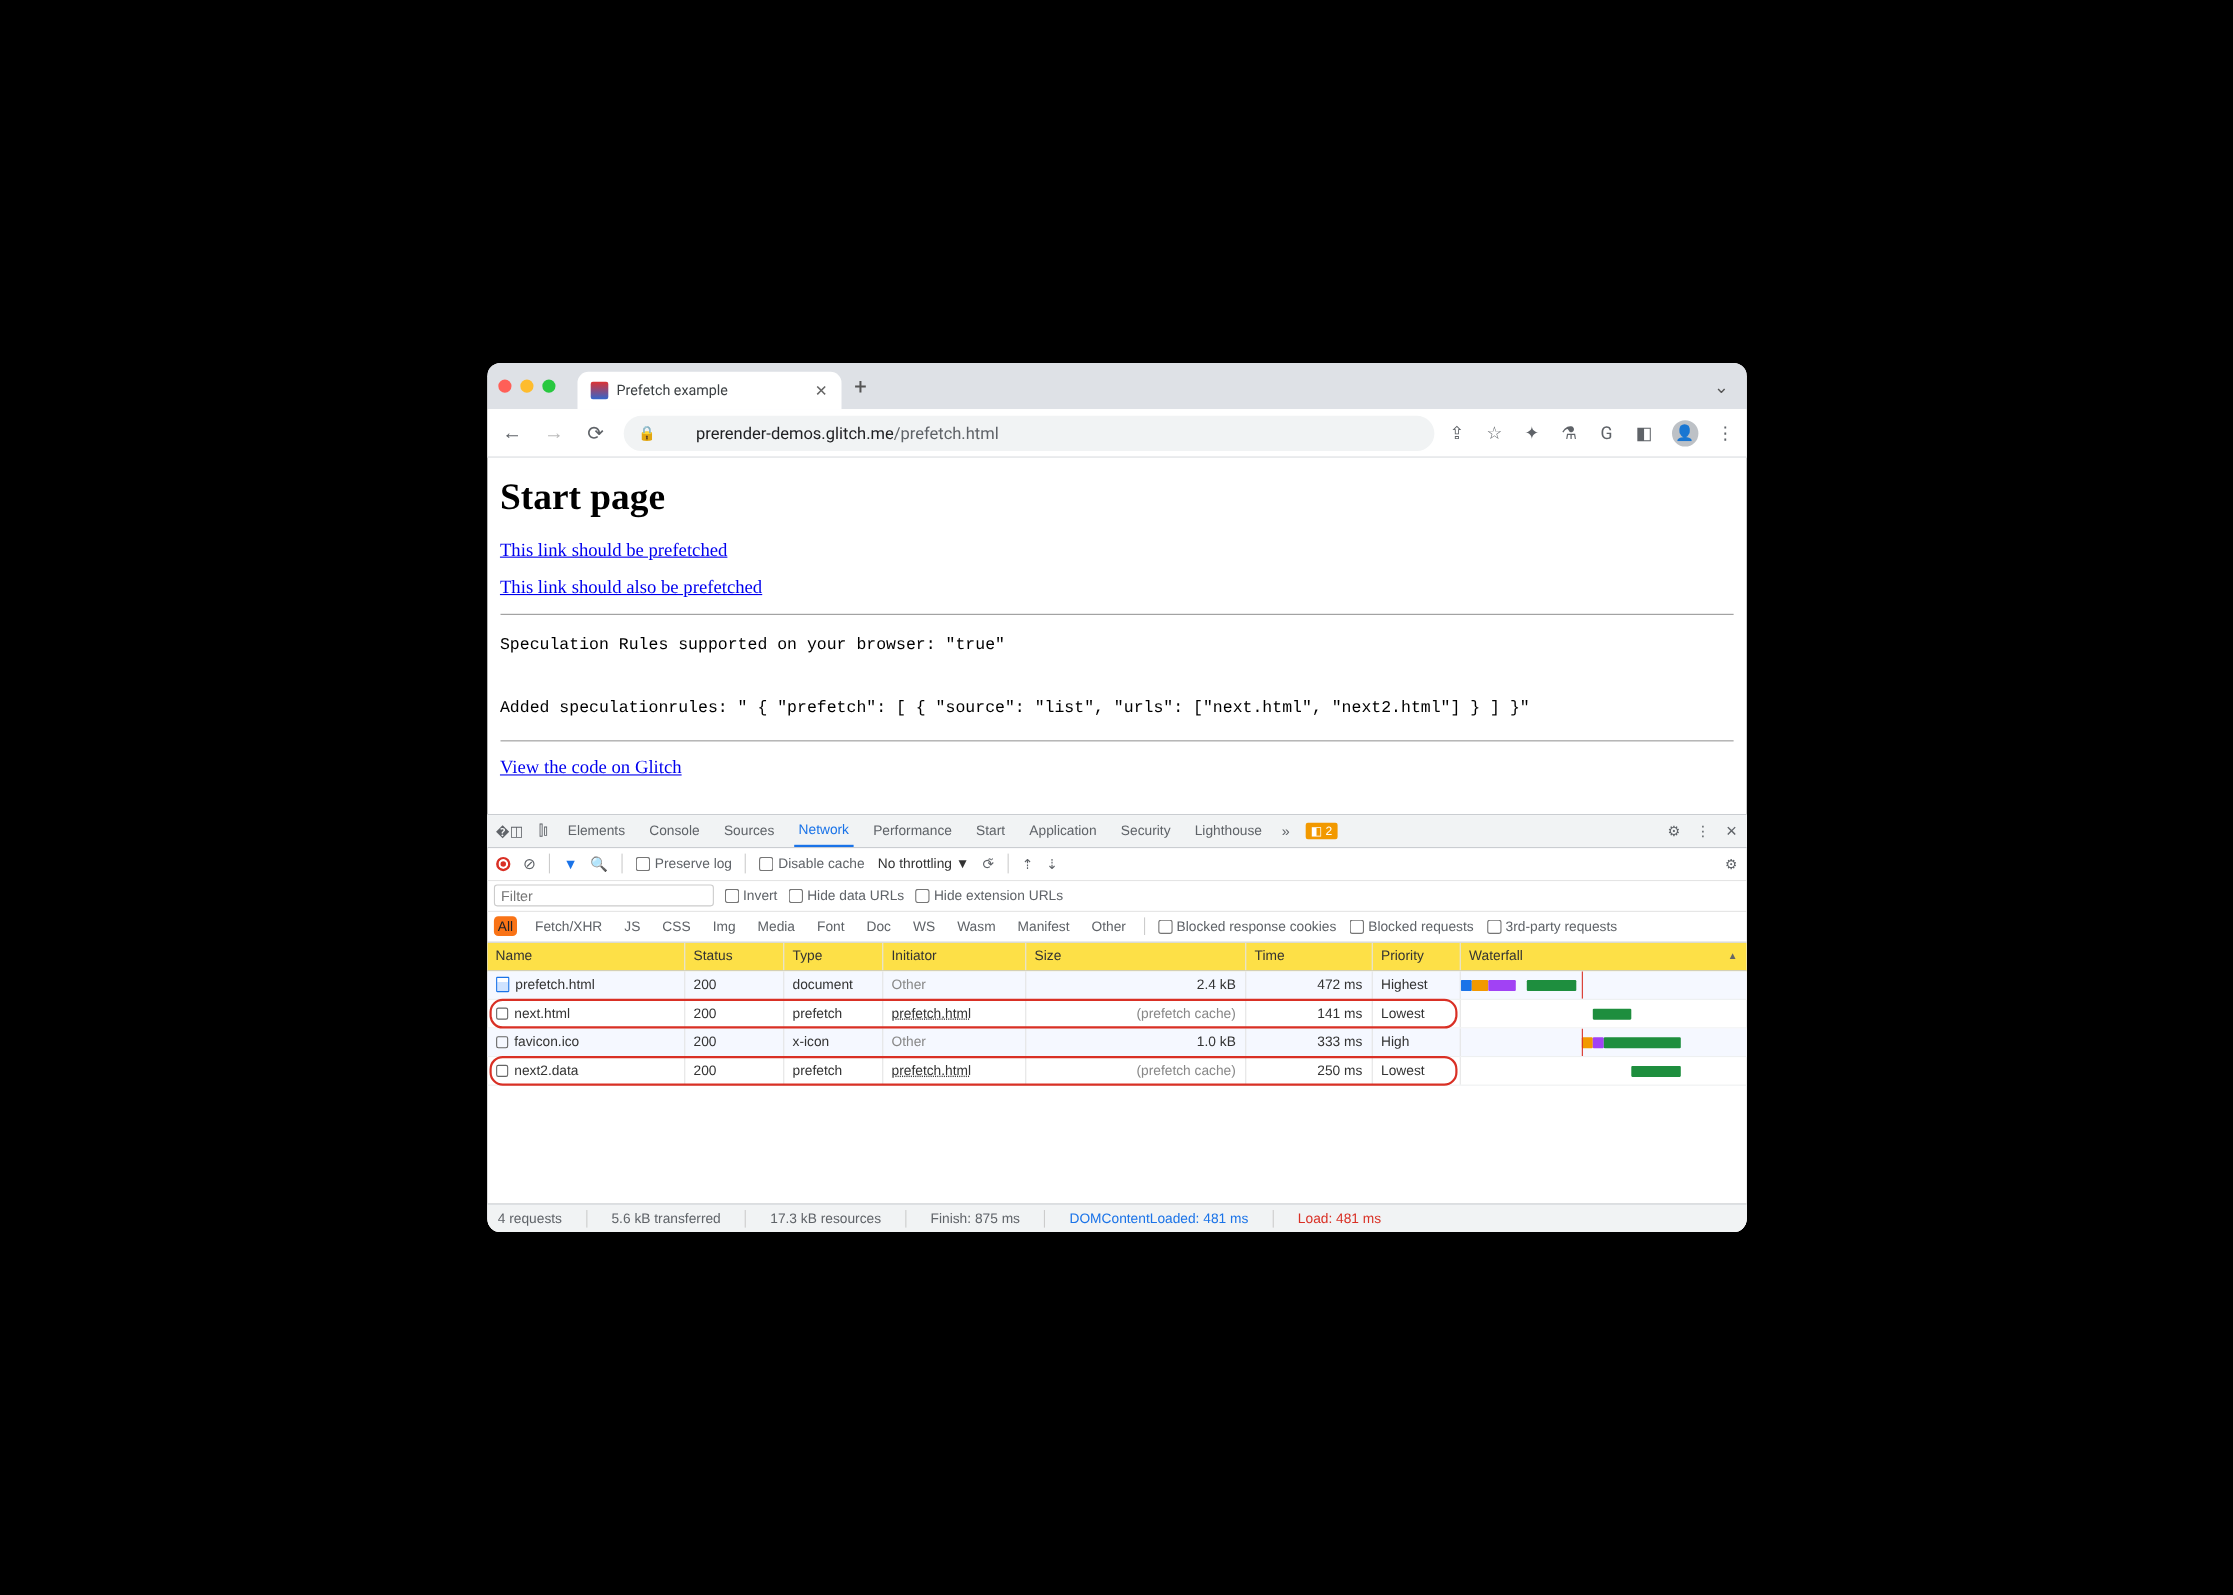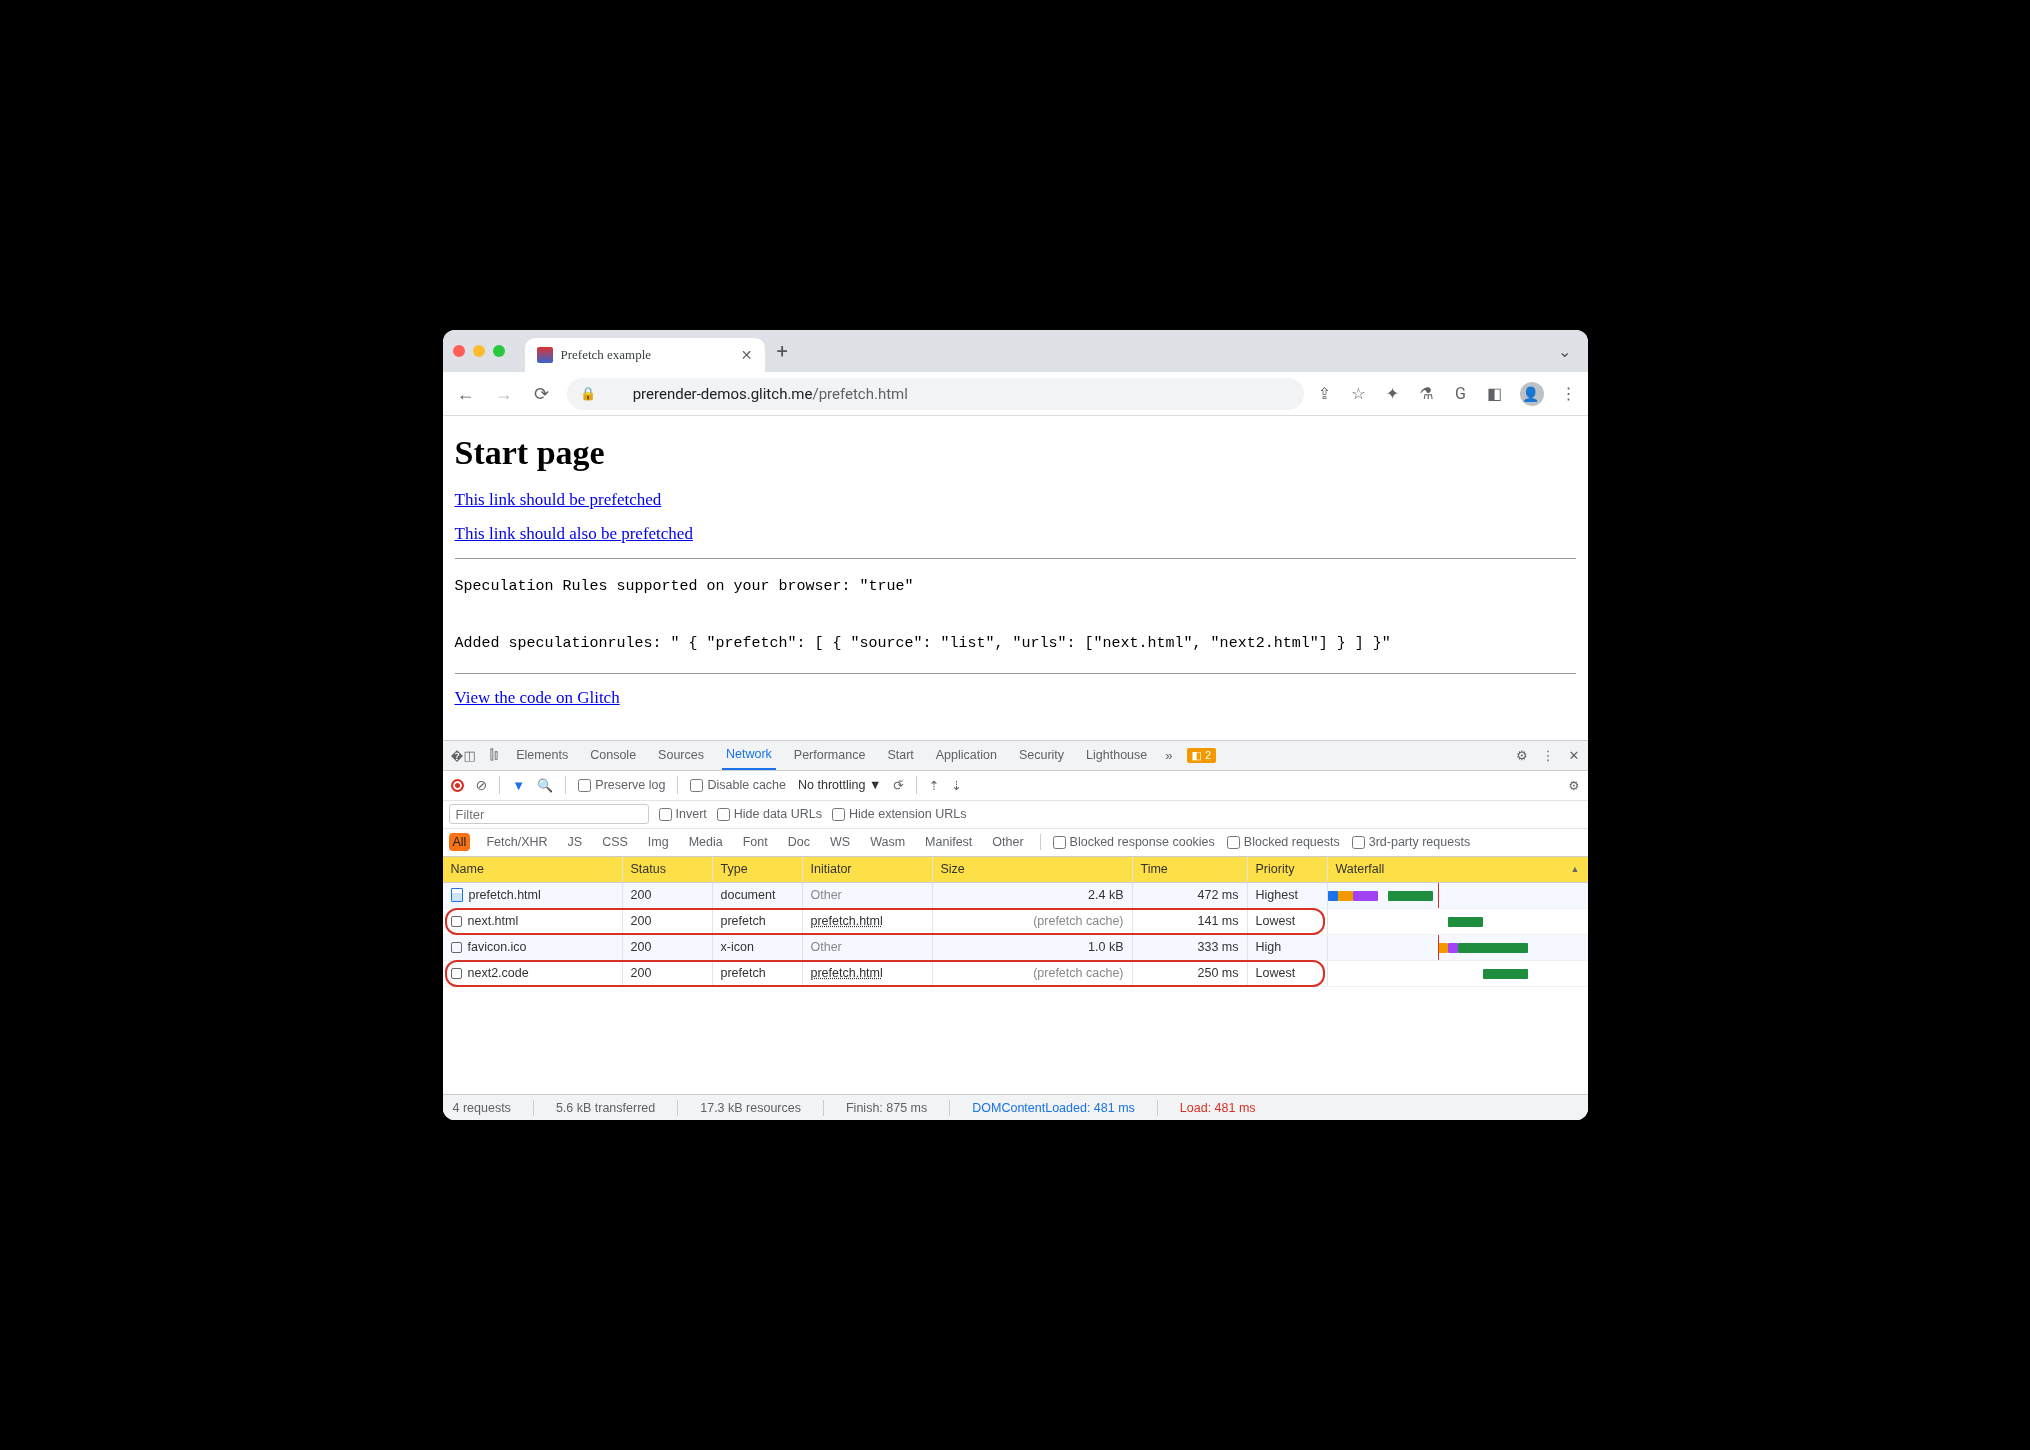--- a/index.html
+++ b/index.html
@@ -41,21 +41,20 @@
     border-radius: 10px 10px 0 0;
     height: 34px;
     min-width: 240px;
     display: flex;
     align-items: center;
     padding: 0 12px;
     gap: 8px;
     font-size: 13px;
     color: #3c4043;
     margin-top: 8px;
-    font-family: Liberation Serif, serif;
   }
   .tab .favicon { width: 16px; height: 16px; background: linear-gradient(#d33,#36c); border-radius: 2px; }
   .tab .title { flex: 1; white-space: nowrap; overflow: hidden; text-overflow: ellipsis; }
   .tab .close { color: #666; font-size: 14px; cursor: pointer; }
   .new-tab { color: #555; font-size: 20px; margin-left: 12px; cursor: pointer; }
   .tab-bar .spacer { flex: 1; }
   .chev { color: #555; margin-right: 6px; cursor: pointer; }
   
   .address-bar {
     background: #fff;
@@ -401,21 +400,21 @@
             <div class="waterfall-cell">
               <div class="wf-bar" style="left: 110px; width: 10px; background: rgb(242, 153, 0);"></div>
               <div class="wf-bar" style="left: 120px; width: 10px; background: rgb(161, 66, 244);"></div>
               <div class="wf-bar" style="left: 130px; width: 70px; background: rgb(30, 142, 62);"></div>
               <div class="vline" style="left: 110px;"></div>
             </div>
           </div>
           <div class="net-row">
             <div class="name">
               <div class="file-icon"></div>
-              <span>next2.code</span>
+              <span>next2.data</span>
             </div>
             <div>200</div>
             <div>prefetch</div>
             <div>
               <span class="initiator-link">prefetch.html</span>
             </div>
             <div class="size muted">(prefetch cache)</div>
             <div class="time">250 ms</div>
             <div>Lowest</div>
             <div class="waterfall-cell">

